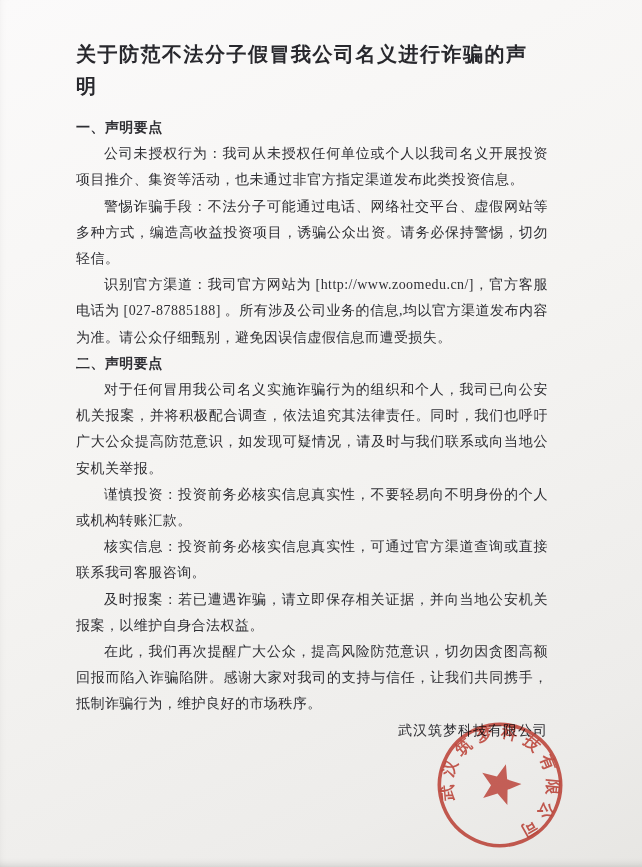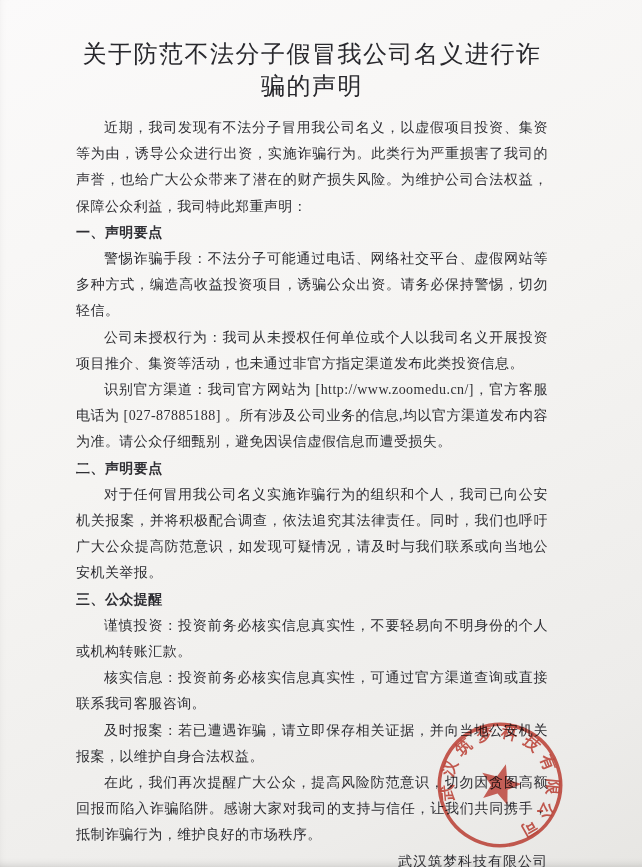--- a/index.html
+++ b/index.html
@@ -15,23 +15,22 @@
     color: #2e2e33;
   }
   .doc {
     position: absolute;
     left: 76px;
     top: 38px;
     width: 472px;
   }
   .title {
     margin: 0 0 13px 0;
-    font-size: 24px;
-    font-weight: normal;
-    text-align: center;
+    font-size: 20px;
+    font-weight: bold;
     letter-spacing: 1.5px;
     line-height: 32px;
     color: #28282d;
   }
   .para, .section {
     margin: 0;
     font-size: 14px;
     line-height: 26.2px;
     letter-spacing: 0.45px;
     text-align: justify;
@@ -60,31 +59,29 @@
   }
 </style>
 </head>
 <body>
 
 <div class="page">
   <div class="doc">
 
     <h1 class="title">关于防范不法分子假冒我公司名义进行诈骗的声明</h1>
 
-    <p class="para">近期，我司发现有不法分子冒用我公司名义，以虚假项目投资、集资等为由，诱导公众进行出资，实施诈骗行为。此类行为严重损害了我司的声誉，也给广大公众带来了潜在的财产损失风险。为维护公司合法权益，保障公众利益，我司特此郑重声明：</p>
 
     <h2 class="section">一、声明要点</h2>
+    <p class="para">公司未授权行为：我司从未授权任何单位或个人以我司名义开展投资项目推介、集资等活动，也未通过非官方指定渠道发布此类投资信息。</p>
     <p class="para">警惕诈骗手段：不法分子可能通过电话、网络社交平台、虚假网站等多种方式，编造高收益投资项目，诱骗公众出资。请务必保持警惕，切勿轻信。</p>
-    <p class="para">公司未授权行为：我司从未授权任何单位或个人以我司名义开展投资项目推介、集资等活动，也未通过非官方指定渠道发布此类投资信息。</p>
     <p class="para">识别官方渠道：我司官方网站为 [http://www.zoomedu.cn/]，官方客服电话为 [027-87885188] 。所有涉及公司业务的信息,均以官方渠道发布内容为准。请公众仔细甄别，避免因误信虚假信息而遭受损失。</p>
 
     <h2 class="section">二、声明要点</h2>
     <p class="para">对于任何冒用我公司名义实施诈骗行为的组织和个人，我司已向公安机关报案，并将积极配合调查，依法追究其法律责任。同时，我们也呼吁广大公众提高防范意识，如发现可疑情况，请及时与我们联系或向当地公安机关举报。</p>
 
-    <h2 class="section">三、公众提醒</h2>
     <p class="para">谨慎投资：投资前务必核实信息真实性，不要轻易向不明身份的个人或机构转账汇款。</p>
     <p class="para">核实信息：投资前务必核实信息真实性，可通过官方渠道查询或直接联系我司客服咨询。</p>
     <p class="para">及时报案：若已遭遇诈骗，请立即保存相关证据，并向当地公安机关报案，以维护自身合法权益。</p>
     <p class="para">在此，我们再次提醒广大公众，提高风险防范意识，切勿因贪图高额回报而陷入诈骗陷阱。感谢大家对我司的支持与信任，让我们共同携手，抵制诈骗行为，维护良好的市场秩序。</p>
 
     <p class="signature">武汉筑梦科技有限公司</p>
 
   </div>
 
   <div class="seal">

